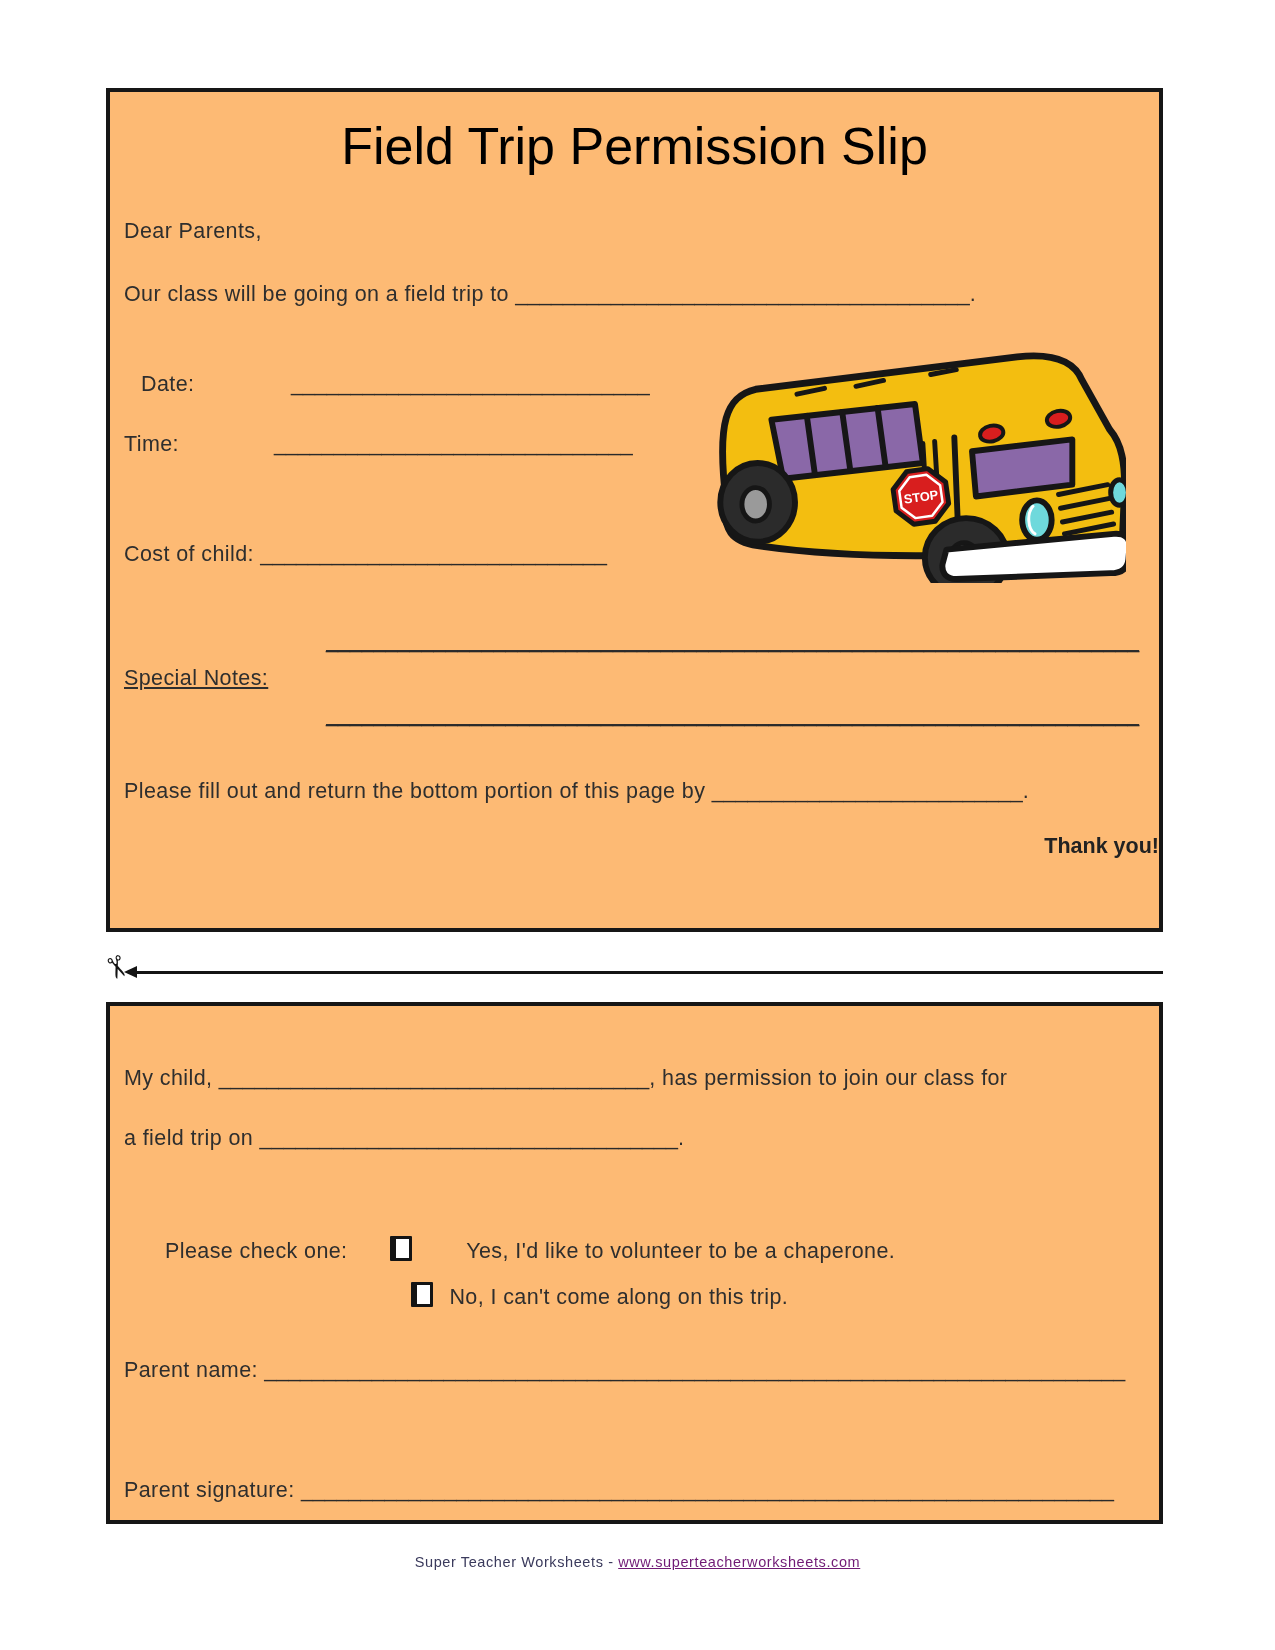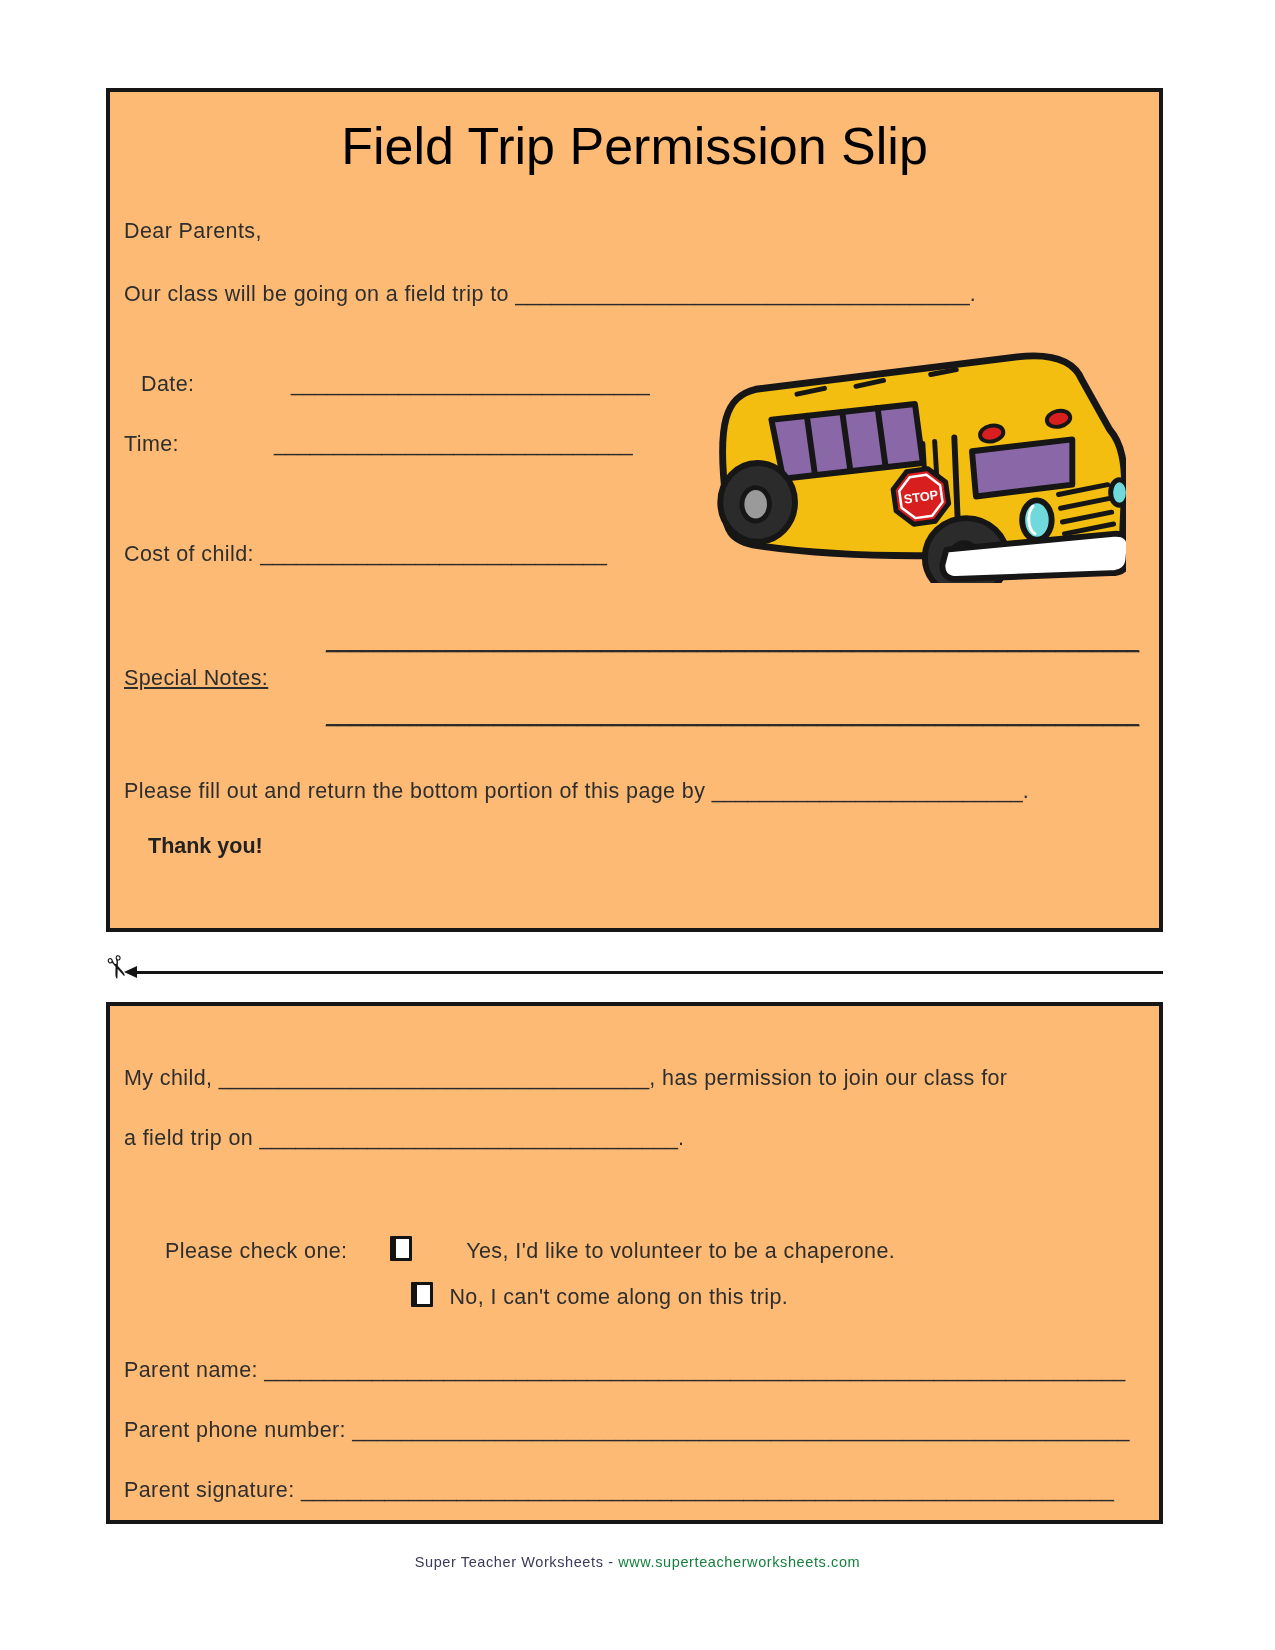--- a/index.html
+++ b/index.html
@@ -14,22 +14,22 @@
   #top-box{top:88px;height:844px;}
   #bottom-box{top:1002px;height:522px;}
   .abs{position:absolute;}
   .line{font-size:21.5px;letter-spacing:0.4px;white-space:nowrap;color:#2e2e2e;}
   .blank{letter-spacing:0;color:#2a2a2a;}
   .title{
     position:absolute;top:24px;left:0;width:100%;text-align:center;
     font-size:52px;color:#000;letter-spacing:0;white-space:nowrap;
   }
   .thanks{
-    position:absolute;top:742px;left:0;width:100%;text-align:left;
-    font-weight:bold;font-size:21.5px;color:#222;padding-left:38px;
+    position:absolute;top:742px;left:0;width:100%;text-align:right;
+    font-weight:bold;font-size:21.5px;color:#222;
   }
   .notes-row{display:flex;align-items:center;text-decoration:underline;}
   .notes-label{width:202px;flex:none;}
   .notes-lines{display:flex;flex-direction:column;row-gap:49px;}
   .cbx{
     display:inline-block;width:13px;height:19px;background:#fff;
     border:3px solid #141414;border-left-width:6px;border-radius:1px;
     vertical-align:-3px;
   }
   .scissors{
@@ -42,21 +42,21 @@
   }
   .cut-arrow{
     position:absolute;left:124px;top:966px;width:0;height:0;
     border-right:13px solid #141414;
     border-top:6px solid transparent;border-bottom:6px solid transparent;
   }
   .footer{
     position:absolute;top:1554px;left:0;width:100%;text-align:center;
     font-size:14.5px;letter-spacing:0.6px;color:#3a3a5c;
   }
-  .footer a{color:#15803d;cursor:pointer;}
+  .footer a{color:#701a75;text-decoration:underline;cursor:pointer;}
   .bus{position:absolute;left:592px;top:255px;width:424px;height:236px;}
 </style>
 </head>
 <body>
 
 <div id="top-box" class="box">
 
   <div class="title">Field Trip Permission Slip</div>
 
   <div class="abs line" style="left:14px;top:127px;">Dear Parents,</div>
@@ -161,23 +161,20 @@
 
   <div class="abs line" style="left:301px;top:276px;">
     <span class="cbx"></span>
     <span style="margin-left:10px;">No, I can't come along on this trip.</span>
   </div>
 
   <div class="abs line" style="left:14px;top:352px;">
     <span>Parent name: </span><span class="blank">________________________________________________________________________</span>
   </div>
 
-  <div class="abs line" style="left:14px;top:412px;">
-    <span>Parent phone number: </span><span class="blank">_________________________________________________________________</span>
-  </div>
 
   <div class="abs line" style="left:14px;top:472px;">
     <span>Parent signature: </span><span class="blank">____________________________________________________________________</span>
   </div>
 </div>
 
 <div class="footer">
   <span>Super Teacher Worksheets - </span><a>www.superteacherworksheets.com</a>
 </div>
 

